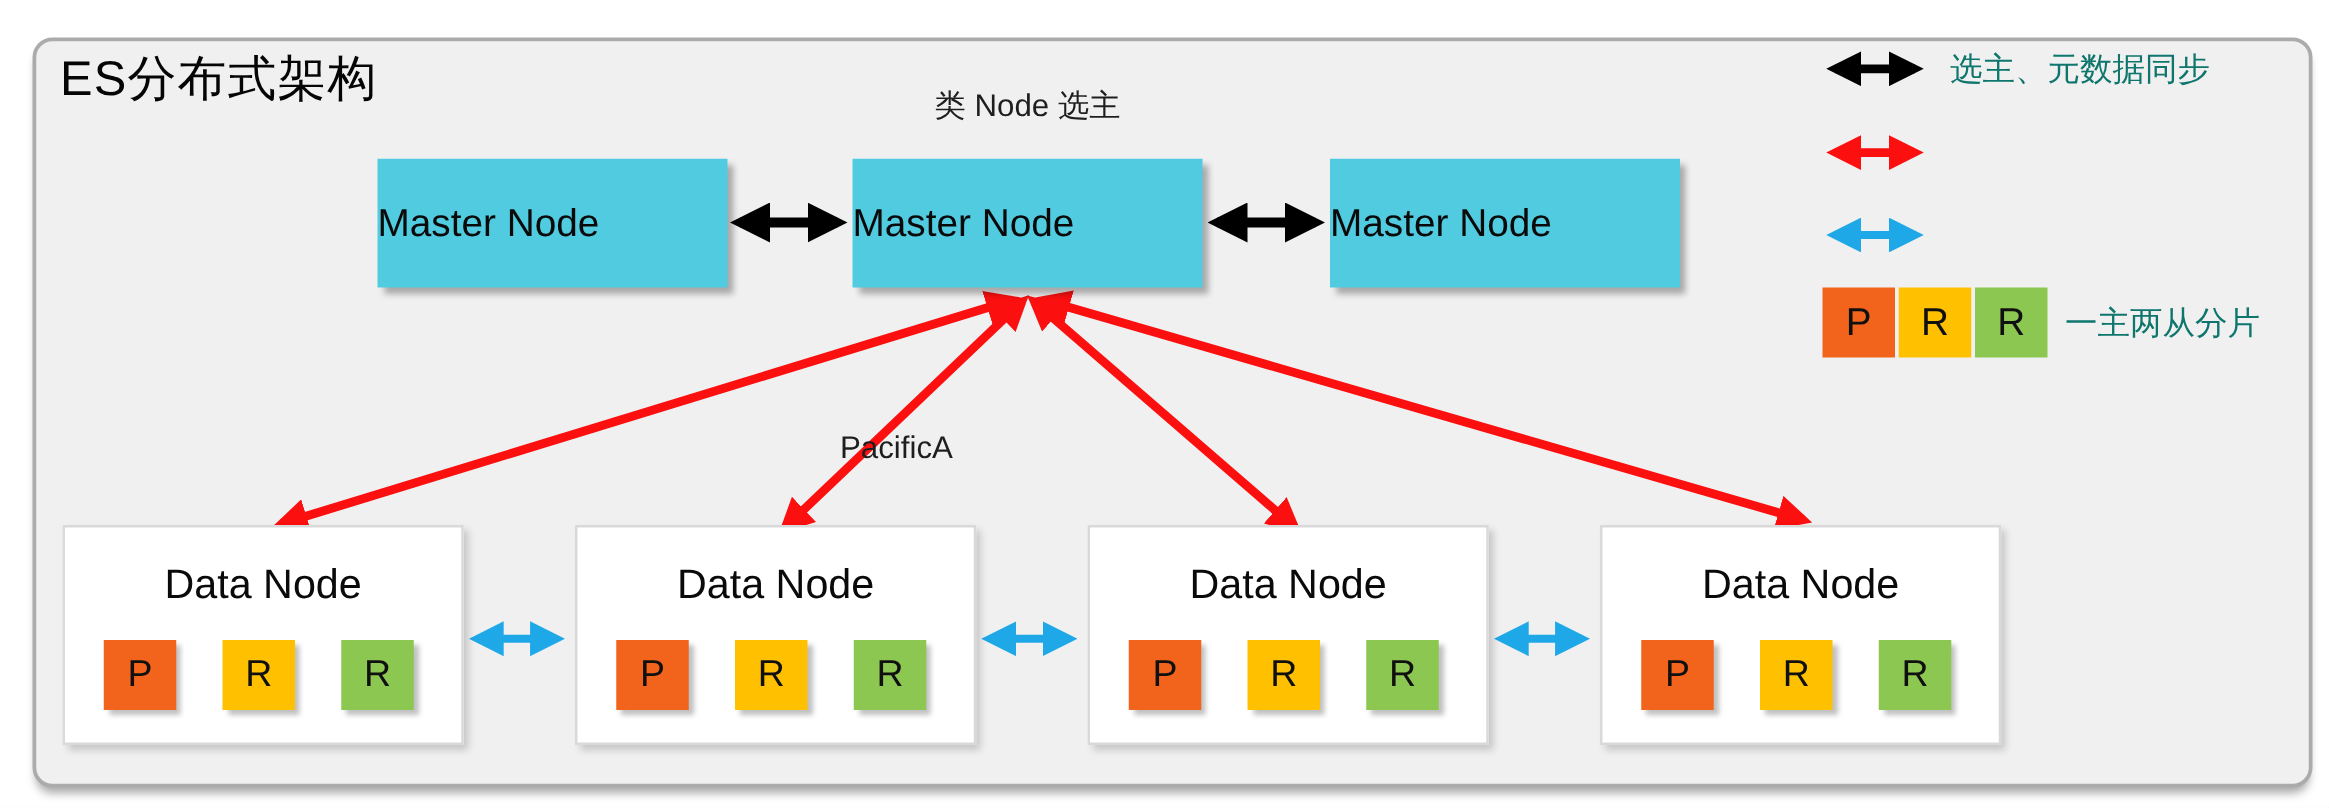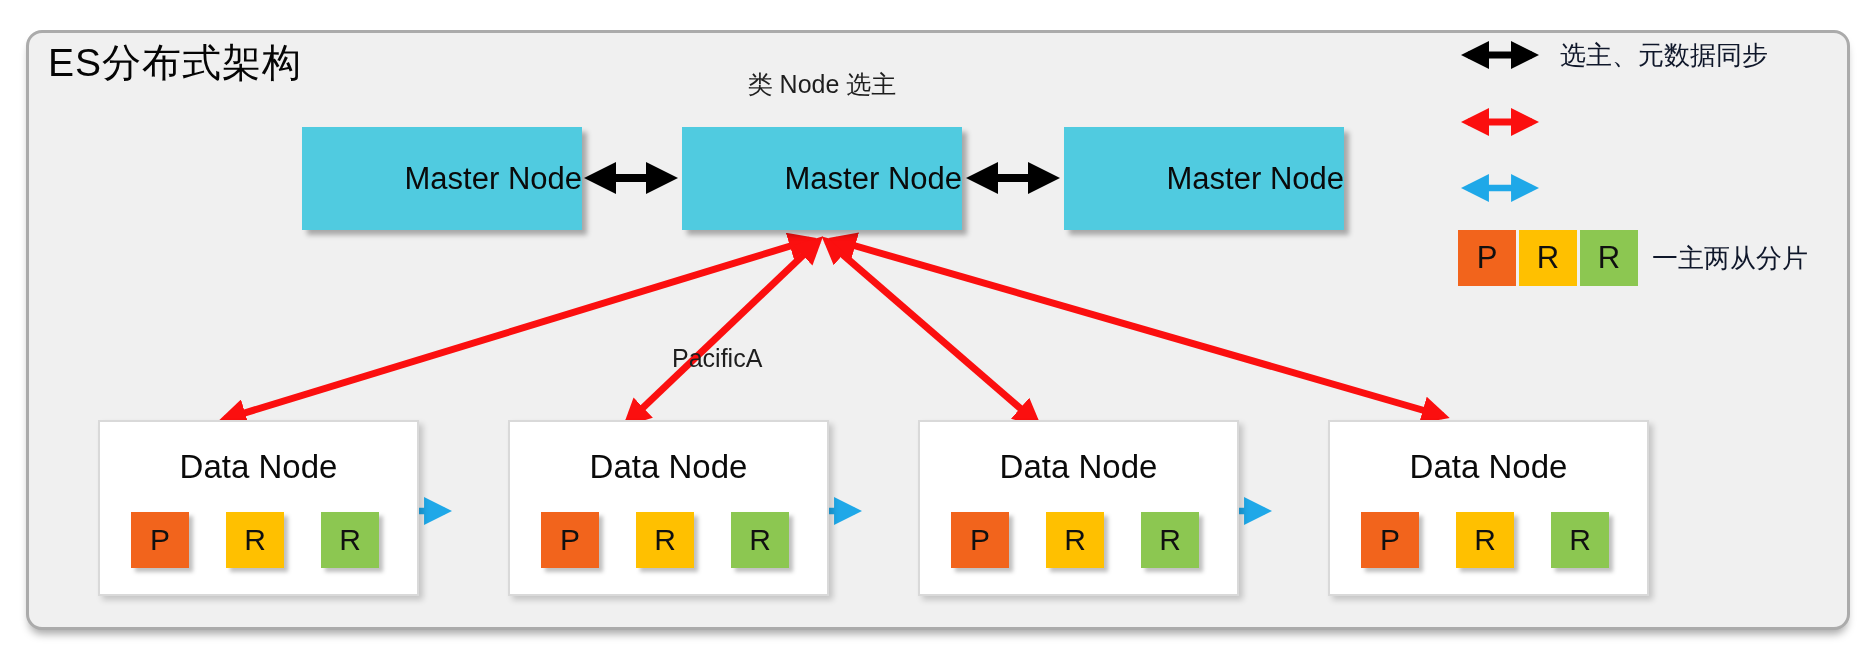--- a/index.html
+++ b/index.html
@@ -10,48 +10,48 @@
          background:var(--canvas-bg,#f0f0f0);
          border:3px solid var(--frame-border,#ababab);
          border-radius:16px;
          box-shadow:0 7px 8px -3px rgba(0,0,0,0.35);}
 
   .title{position:absolute;left:48px;top:36px;font-size:39px;color:#050505;letter-spacing:1px;}
 
   .master{position:absolute;top:127px;width:280px;height:103px;
           background:var(--master-fill,#50cbe0);
           box-shadow:5px 5px 5px rgba(0,0,0,0.30);
-          display:flex;align-items:center;justify-content:flex-end;
+          display:flex;align-items:center;justify-content:flex-start;
           font-size:31px;color:#0a0a0a;}
 
   .raft-note{position:absolute;left:682px;top:68px;width:280px;text-align:center;
              font-size:25px;color:#1e1e1e;}
 
   .pacifica-note{position:absolute;left:672px;top:338px;width:300px;text-align:left;
                  font-size:25px;color:#1e1e1e;line-height:41px;}
 
   .data-node{position:absolute;top:420px;width:317px;height:172px;
              background:var(--node-bg,#ffffff);
              border:2px solid var(--node-border,#d9d9d9);
-             box-shadow:4px 4px 6px rgba(0,0,0,0.18);margin-left:48px;}
+             box-shadow:4px 4px 6px rgba(0,0,0,0.18);}
   .dn-label{position:absolute;top:26px;left:0;right:0;text-align:center;
             font-size:33px;color:#0a0a0a;}
 
   .shard{width:58px;height:56px;display:flex;align-items:center;justify-content:center;
          font-size:30px;color:#101010;}
   .data-node .shard{position:absolute;top:90px;box-shadow:4px 4px 4px rgba(0,0,0,0.25);}
   .shard.s0{background:var(--shard-primary,#f2641c);}
   .shard.s1{background:var(--shard-replica-yellow,#ffc000);}
   .shard.s2{background:var(--shard-replica-green,#8cc751);}
   .data-node .shard.s0{left:31px;}
   .data-node .shard.s1{left:126px;}
   .data-node .shard.s2{left:221px;}
 
   .legend-label{position:absolute;left:1560px;height:36px;line-height:36px;
-                font-size:26px;color:#0f172a;white-space:nowrap;}
+                font-size:26px;color:#0f766e;white-space:nowrap;}
   .legend-shards{position:absolute;left:1458px;top:230px;display:flex;gap:3px;}
   .legend-shards .shard{font-size:31px;}
 
   .arrows{position:absolute;left:0;top:0;width:1863px;height:646px;pointer-events:none;}
 </style>
 </head>
 <body>
 
 <div class="stage">
   <div class="frame"></div>

